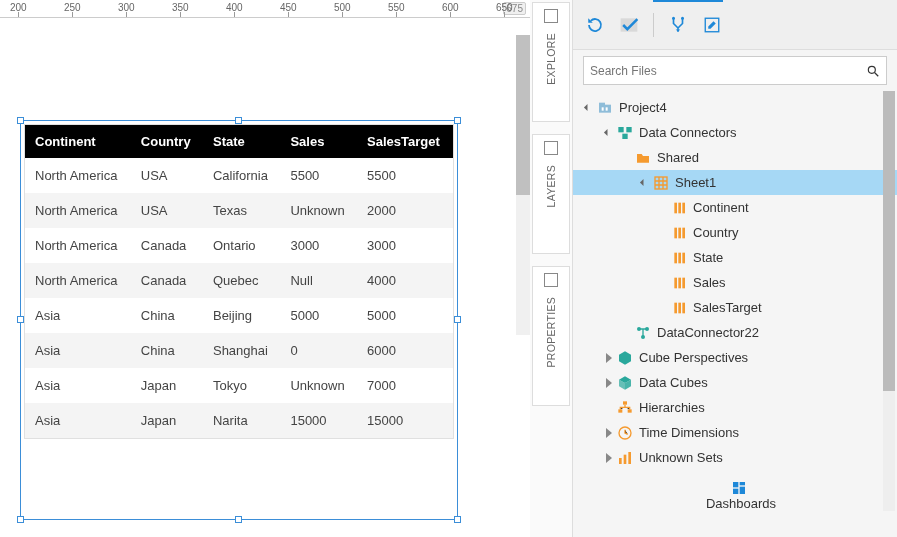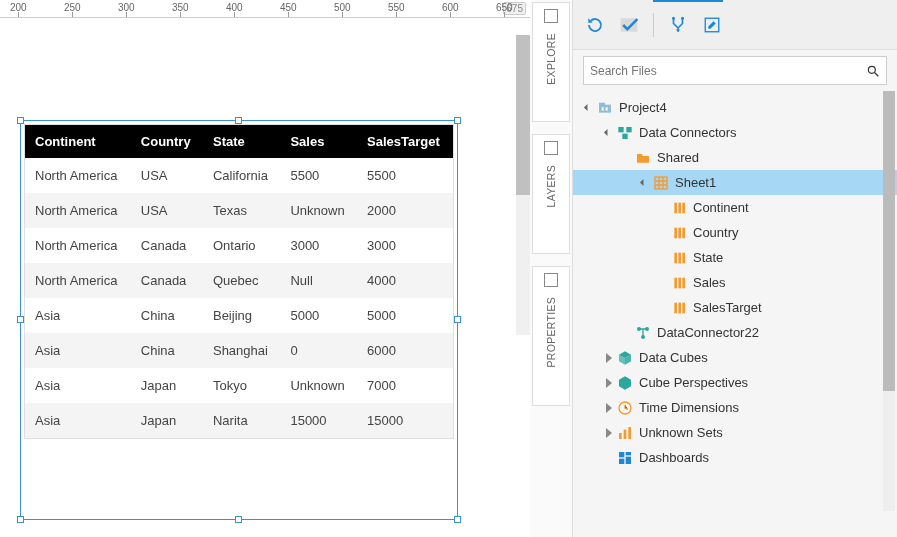--- a/index.html
+++ b/index.html
@@ -341,36 +341,48 @@
               <circle cx="12" cy="18" r="3" fill="#2aa89c"></circle>
               <path stroke="#2aa89c" stroke-width="2" d="M6 6L18 6M12 6v12"></path>
             </svg>
           </span>
           <span class="tree-label">DataConnector22</span>
         </div>
         <div class="tree-row" style="padding-left: 30px;">
           <span class="tree-arrow closed"></span>
           <span class="tree-ico">
             <svg width="16" height="16" viewBox="0 0 24 24">
+              <path fill="#2aa89c" d="M12 2l9 5v10l-9 5-9-5V7z"></path>
+              <path fill="#fff" opacity=".3" d="M12 2v20"></path>
+            </svg>
+          </span>
+          <span class="tree-label">Cube Perspectives</span>
+        </div>
+        <div class="tree-row" style="padding-left: 30px;">
+          <span class="tree-arrow closed"></span>
+          <span class="tree-ico">
+            <svg width="16" height="16" viewBox="0 0 24 24">
               <path fill="#2aa89c" d="M12 2l9 5-9 5-9-5z"></path>
               <path fill="#2aa89c" opacity=".7" d="M3 7v10l9 5V12z"></path>
               <path fill="#2aa89c" opacity=".85" d="M21 7v10l-9 5V12z"></path>
             </svg>
           </span>
           <span class="tree-label">Data Cubes</span>
         </div>
         <div class="tree-row" style="padding-left: 30px;">
-          <span class="tree-arrow closed"></span>
-          <span class="tree-ico">
-            <svg width="16" height="16" viewBox="0 0 24 24">
-              <path fill="#2aa89c" d="M12 2l9 5v10l-9 5-9-5V7z"></path>
-              <path fill="#fff" opacity=".3" d="M12 2v20"></path>
-            </svg>
-          </span>
-          <span class="tree-label">Cube Perspectives</span>
+          <span class="tree-arrow " style="visibility: hidden;"></span>
+          <span class="tree-ico">
+            <svg width="16" height="16" viewBox="0 0 24 24">
+              <rect x="9" y="2" width="6" height="5" fill="#f59a2f"></rect>
+              <rect x="2" y="14" width="6" height="5" fill="#f59a2f"></rect>
+              <rect x="16" y="14" width="6" height="5" fill="#f59a2f"></rect>
+              <path stroke="#f59a2f" stroke-width="2" d="M12 7v4M12 11H5v3M12 11h7v3"></path>
+            </svg>
+          </span>
+          <span class="tree-label">Hierarchies</span>
         </div>
         <div class="tree-row" style="padding-left: 30px;">
           <span class="tree-arrow closed"></span>
           <span class="tree-ico">
             <svg width="16" height="16" viewBox="0 0 24 24">
               <circle cx="12" cy="12" r="9" fill="none" stroke="#f59a2f" stroke-width="2"></circle>
               <path stroke="#f59a2f" stroke-width="2" d="M12 7v5l4 2"></path>
             </svg>
           </span>
           <span class="tree-label">Time Dimensions</span>
@@ -379,21 +391,21 @@
           <span class="tree-arrow closed"></span>
           <span class="tree-ico">
             <svg width="16" height="16" viewBox="0 0 24 24">
               <rect x="3" y="12" width="4" height="9" fill="#f59a2f"></rect>
               <rect x="10" y="7" width="4" height="14" fill="#f59a2f"></rect>
               <rect x="17" y="3" width="4" height="18" fill="#f59a2f"></rect>
             </svg>
           </span>
           <span class="tree-label">Unknown Sets</span>
         </div>
-        <div class="tree-row" style="padding-left: 30px;">
+        <div class="tree-row" style="padding-left: 30px; flex-direction: column;">
           <span class="tree-arrow " style="visibility: hidden;"></span>
           <span class="tree-ico">
             <svg width="16" height="16" viewBox="0 0 24 24">
               <rect x="3" y="3" width="8" height="8" fill="#1e88d8"></rect>
               <rect x="13" y="3" width="8" height="5" fill="#1e88d8"></rect>
               <rect x="13" y="10" width="8" height="11" fill="#1e88d8"></rect>
               <rect x="3" y="13" width="8" height="8" fill="#1e88d8"></rect>
             </svg>
           </span>
           <span class="tree-label">Dashboards</span>

